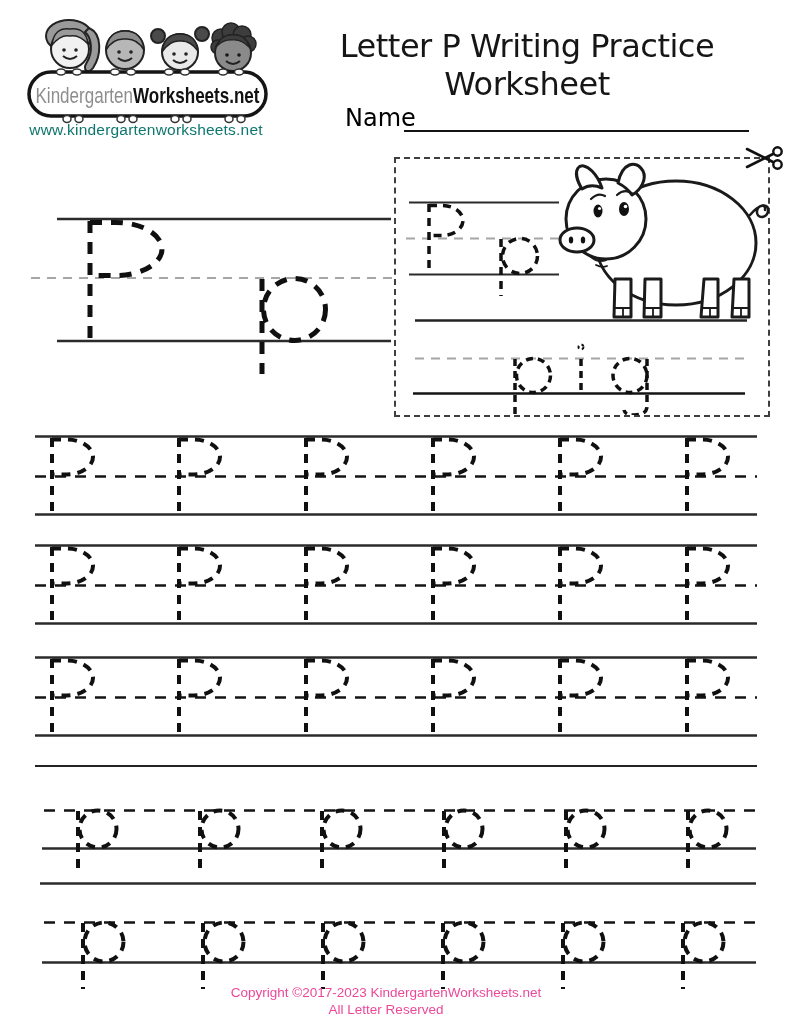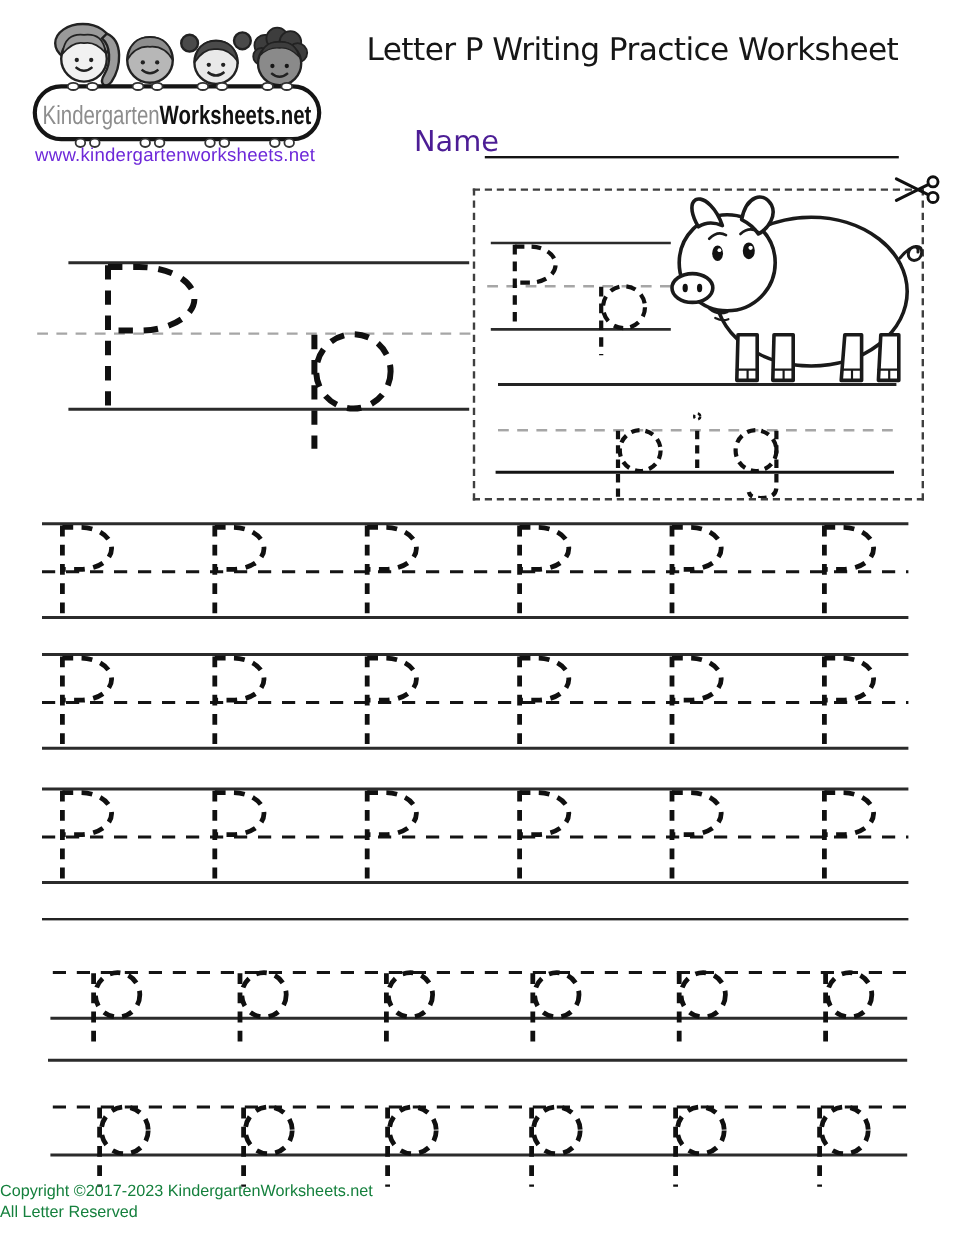--- a/index.html
+++ b/index.html
@@ -1,32 +1,32 @@
 <!DOCTYPE html>
 <html><head>
 <meta charset="utf-8">
 <style>
   html,body{margin:0;padding:0;background:#fff;}
   .page{position:relative;width:800px;height:1035px;background:#ffffff;overflow:hidden;
         font-family:"Liberation Sans",sans-serif;}
   .abs{position:absolute;}
   .www{position:absolute;left:22px;top:121px;width:248px;text-align:center;
-       font-size:15.5px;color:#6d28d9;letter-spacing:.2px;}
+       font-size:15.5px;color:#0f766e;letter-spacing:.2px;}
   .title{position:absolute;left:258px;top:27px;width:538px;text-align:center;
-         font-size:26px;color:#161616;font-family:"DejaVu Sans",sans-serif;letter-spacing:-.5px;}
-  .name-label{position:absolute;left:345px;top:104px;font-size:24px;color:#4c1d95;
+         font-size:32px;color:#161616;font-family:"DejaVu Sans",sans-serif;letter-spacing:-.5px;}
+  .name-label{position:absolute;left:345px;top:104px;font-size:24px;color:#000000;
               font-family:"DejaVu Sans",sans-serif;}
   .name-line{position:absolute;left:404px;top:130px;width:345px;height:0;
              border-top:2.5px solid #141414;}
   .cutout{position:absolute;left:394px;top:157px;width:376px;height:260px;
           border:2px dashed #3f3f3f;box-sizing:border-box;background:#fff;}
   .rule-line{position:absolute;left:35px;top:765px;width:722px;height:0;
              border-top:2.5px solid #232323;}
-  .footer{position:absolute;left:0;top:984px;width:772px;text-align:left;
-          font-size:13.5px;line-height:17px;color:#15803d;}
+  .footer{position:absolute;left:0;top:984px;width:772px;text-align:center;
+          font-size:13.5px;line-height:17px;color:#ec4899;}
 </style>
 </head>
 <body>
 
 <div class="page">
 
   <svg class="abs" style="left:25px;top:8px" width="245" height="118" viewBox="0 0 245 118">
     <g stroke="#222" stroke-width="2">
 
       <g>

